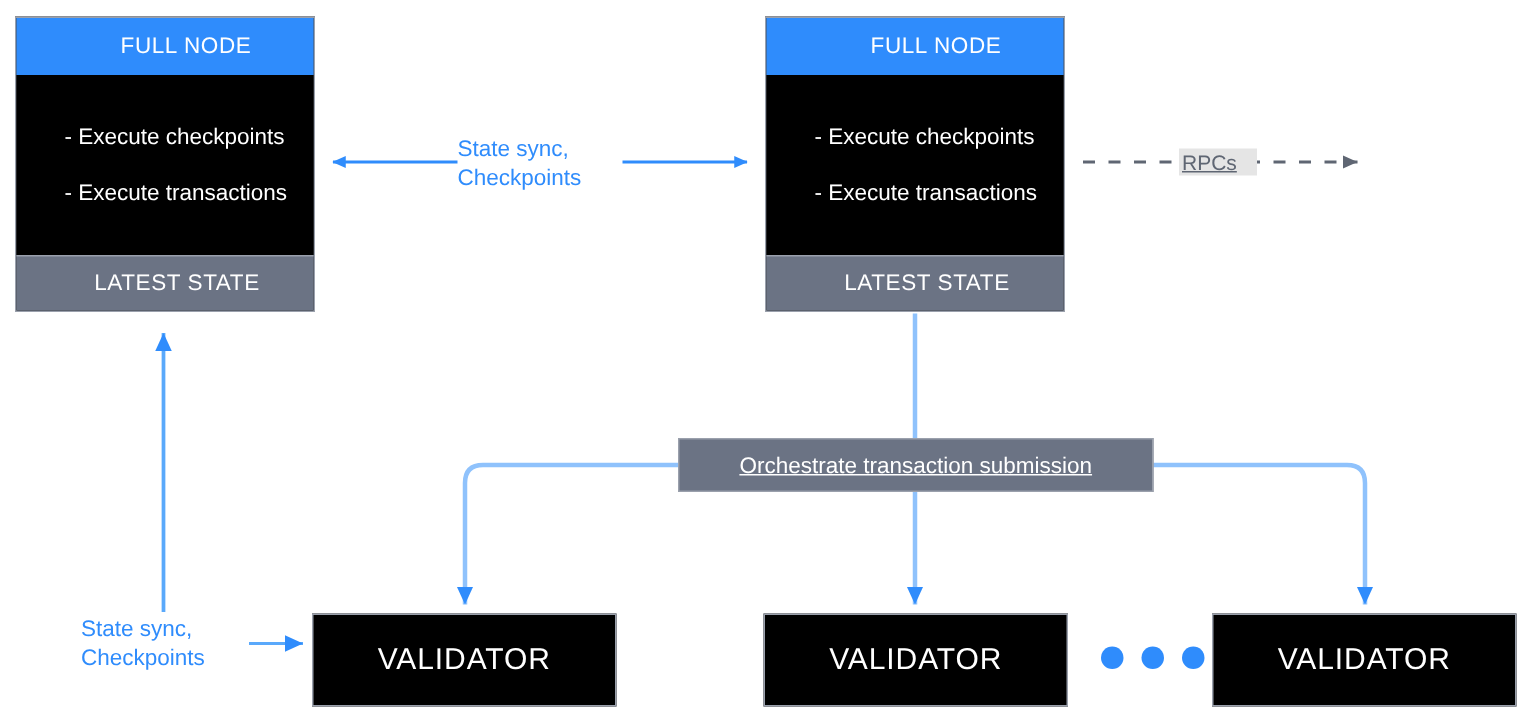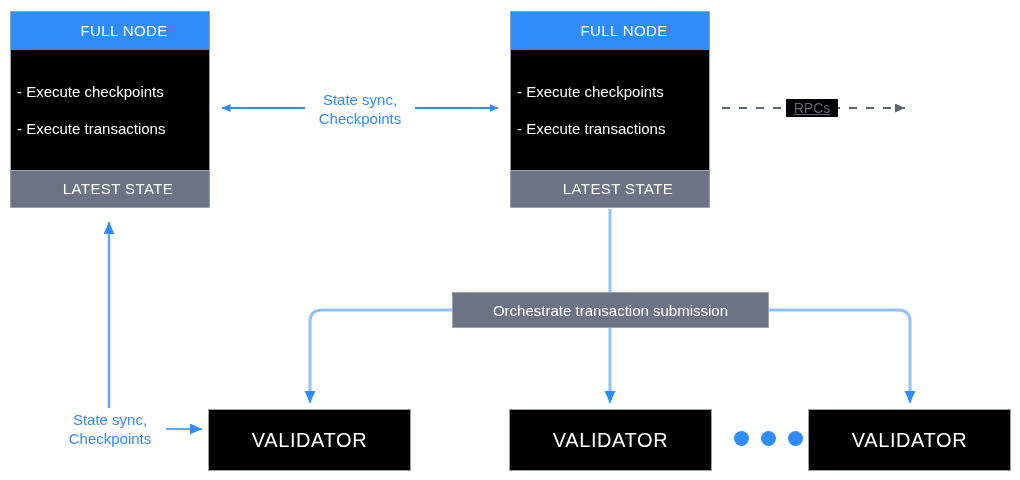--- a/index.html
+++ b/index.html
@@ -38,21 +38,21 @@
     font-size: 15px;
     letter-spacing: 0.4px;
     text-align: center;
     line-height: 38px;
     height: 38px;
     padding-left: 28px;
   }
   .node-body {
     background: #000000;
     color: #ffffff;
-    padding: 16px 18px 16px 6px;
+    padding: 16px 18px 16px 32px;
     height: 120px;
     box-sizing: border-box;
     display: flex;
     flex-direction: column;
     justify-content: center;
     gap: 20px;
   }
   .node-body .bullet {
     font-size: 15px;
     color: #ffffff;
@@ -94,28 +94,28 @@
     display: flex;
     align-items: center;
     justify-content: center;
   }
   
   .edge-label {
     position: absolute;
     color: #2f8cfc;
     font-size: 15px;
     line-height: 19px;
-    text-align: center;
+    text-align: left;
     white-space: pre-line;
     background: #ffffff;
   }
   .edge-label.gray {
     color: #5f6673;
     font-size: 14px;
-    background: #000000;
+    background: #e5e5e5;
     padding: 0 2px;
     text-decoration: underline;
   }
   
   .dots {
     position: absolute;
     display: flex;
     gap: 12px;
     align-items: center;
   }
@@ -202,21 +202,21 @@
   </div>
 
   <div class="edge-label" style="left:305px; top:90px; width:110px;">State sync,
 Checkpoints</div>
 
   <div class="edge-label gray" style="left:786px; top:99px; width:48px; line-height:18px;">RPCs</div>
 
   <div class="edge-label" style="left:54px; top:410px; width:112px;">State sync,
 Checkpoints</div>
 
-  <div class="orchestrate" style="left:452px; top:292px; width:317px; height:36px;">
+  <div class="orchestrate" style="left:452px; top:292px; width:317px; height:36px;text-decoration:underline;">
     <span>Orchestrate transaction submission</span>
   </div>
 
   <div class="validator" style="left:208px; top:409px; width:203px; height:62px;">
     <span>VALIDATOR</span>
   </div>
 
   <div class="validator" style="left:509px; top:409px; width:203px; height:62px;">
     <span>VALIDATOR</span>
   </div>

